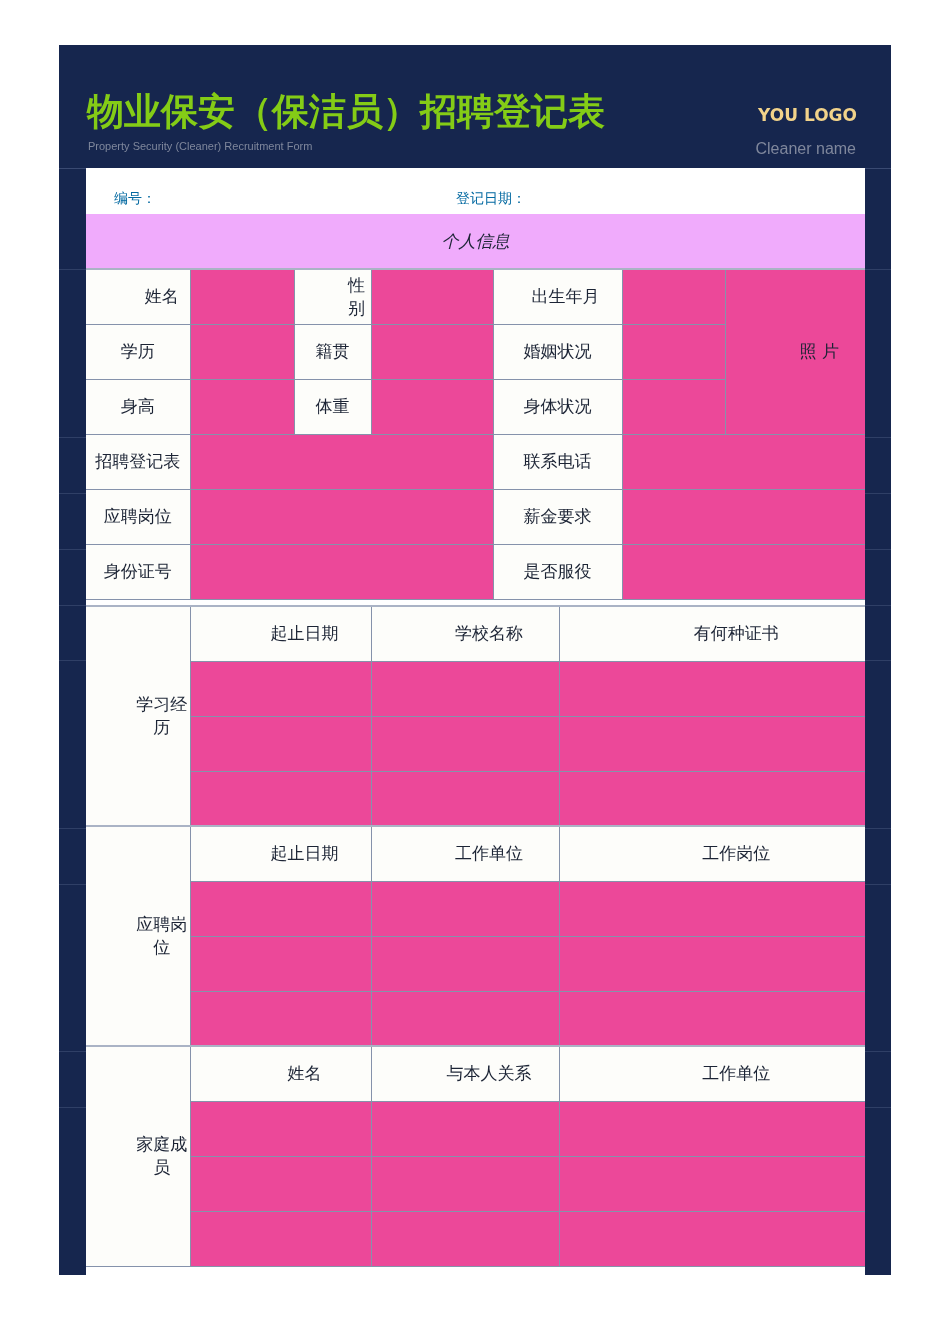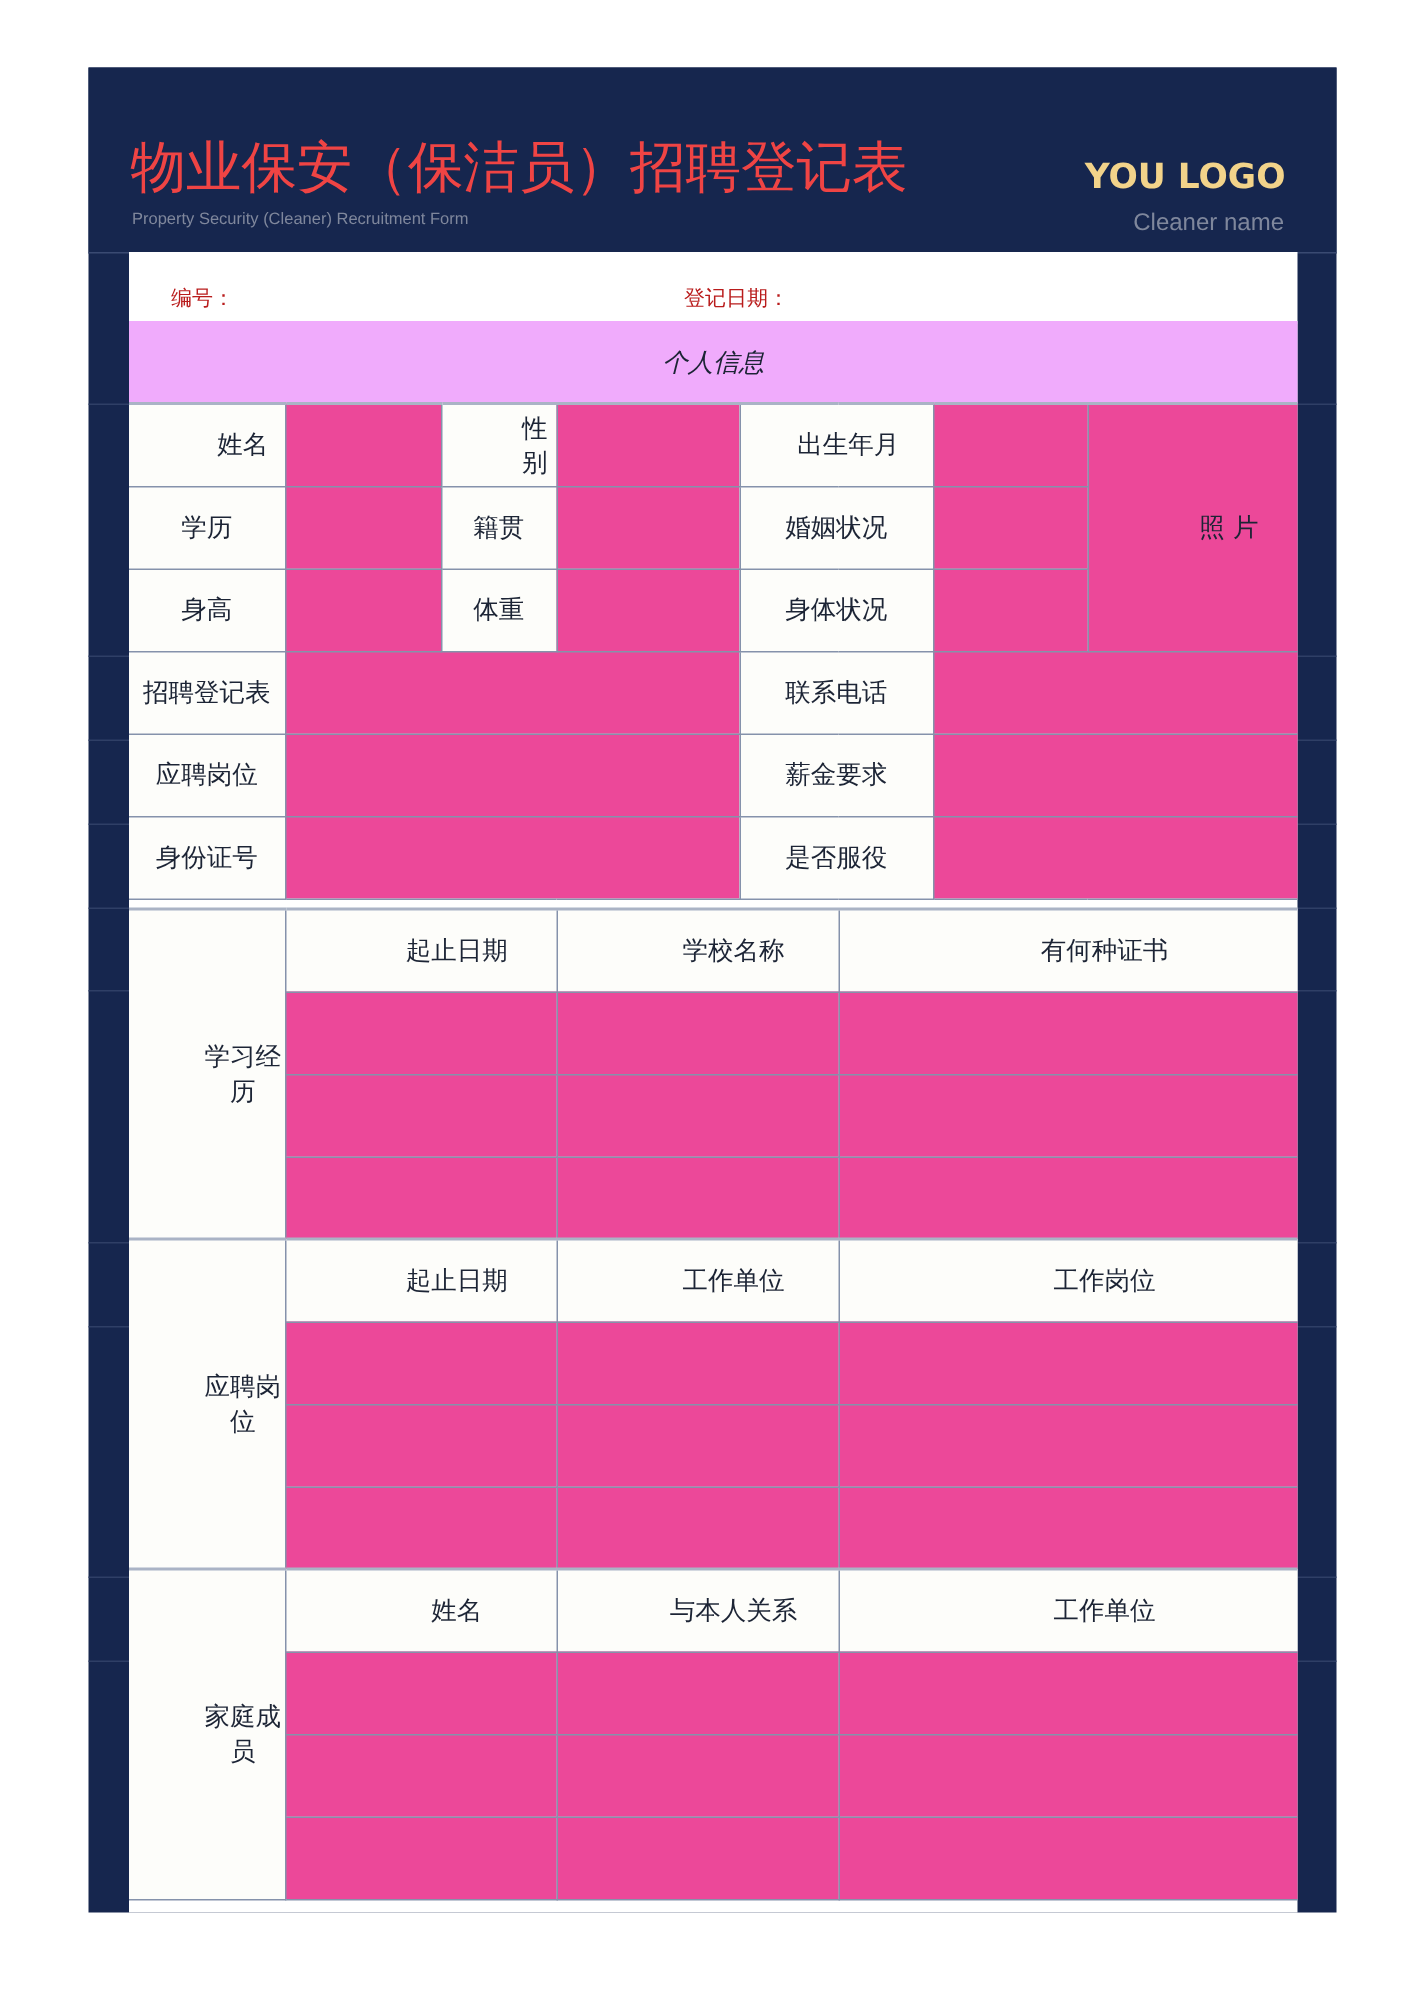--- a/index.html
+++ b/index.html
@@ -1,28 +1,28 @@
 <!DOCTYPE html>
 <html><head>
 <meta charset="utf-8">
 <style>
   html, body { margin: 0; padding: 0; background: #ffffff; }
   body { width: 950px; height: 1344px; position: relative; font-family: "DejaVu Sans", "Liberation Sans", sans-serif; color: #1c2435; }
   .panel { position: absolute; left: 59px; top: 45px; width: 832px; height: 1230px; background: #16264e; }
   .header { position: absolute; left: 59px; top: 45px; width: 832px; height: 123px; background: #16264e; border-bottom: 1px solid #3a4a72; }
-  .title { position: absolute; left: 28px; top: 42px; font-size: 37px; font-weight: normal; color: #ef4444; letter-spacing: 0px; white-space: nowrap; }
+  .title { position: absolute; left: 28px; top: 42px; font-size: 37px; font-weight: bold; color: #84cc16; letter-spacing: 0px; white-space: nowrap; }
   .subtitle { position: absolute; left: 29px; top: 95px; font-family: "Liberation Sans", sans-serif; font-size: 11px; color: #7f879c; white-space: nowrap; }
-  .logo { position: absolute; right: 34px; top: 60px; font-family: "DejaVu Sans", sans-serif; font-weight: bold; font-size: 23px; color: #f2d38a; white-space: nowrap; }
+  .logo { position: absolute; right: 34px; top: 60px; font-family: "DejaVu Sans", sans-serif; font-weight: bold; font-size: 17px; color: #f2d38a; white-space: nowrap; }
   .company { position: absolute; right: 35px; top: 95px; font-family: "Liberation Sans", sans-serif; font-size: 16px; color: #7f879c; white-space: nowrap; }
 
   .sideline { position: absolute; height: 1px; background: #2f3f66; }
 
   .sheet { position: absolute; left: 86px; top: 168px; width: 779px; height: 1107px; background: #ffffff; }
   .meta-row { position: absolute; left: 0; top: 0; width: 779px; height: 46px; border-bottom: 2px solid #aab3c5; }
-  .meta-label { position: absolute; top: 22px; font-size: 14px; color: #b91c1c; white-space: nowrap; }
+  .meta-label { position: absolute; top: 22px; font-size: 14px; color: #0369a1; white-space: nowrap; }
 
   table.form { position: absolute; left: 86px; top: 214px; border-collapse: collapse; table-layout: fixed; width: 779px; }
   table.form td { border: 1px solid #8592ab; padding: 0; text-align: center; vertical-align: middle; font-size: 17px; color: #1c2435; height: 55px; box-sizing: border-box; }
   td.lbl { background: #fdfdfa; }
   td.val { background: #ec4899; }
   td.section { background: #f0abfc; height: 55px; font-style: italic; }
   td.side { text-align: left; padding-left: 13px; background: #fdfdfa; }
   table.form td.top { border-top: 2px solid #aab3c5; padding-left: 48px; }
   table.form tr.first td { border-top: none; }
   table.form td.edgeL { border-left: none; }

